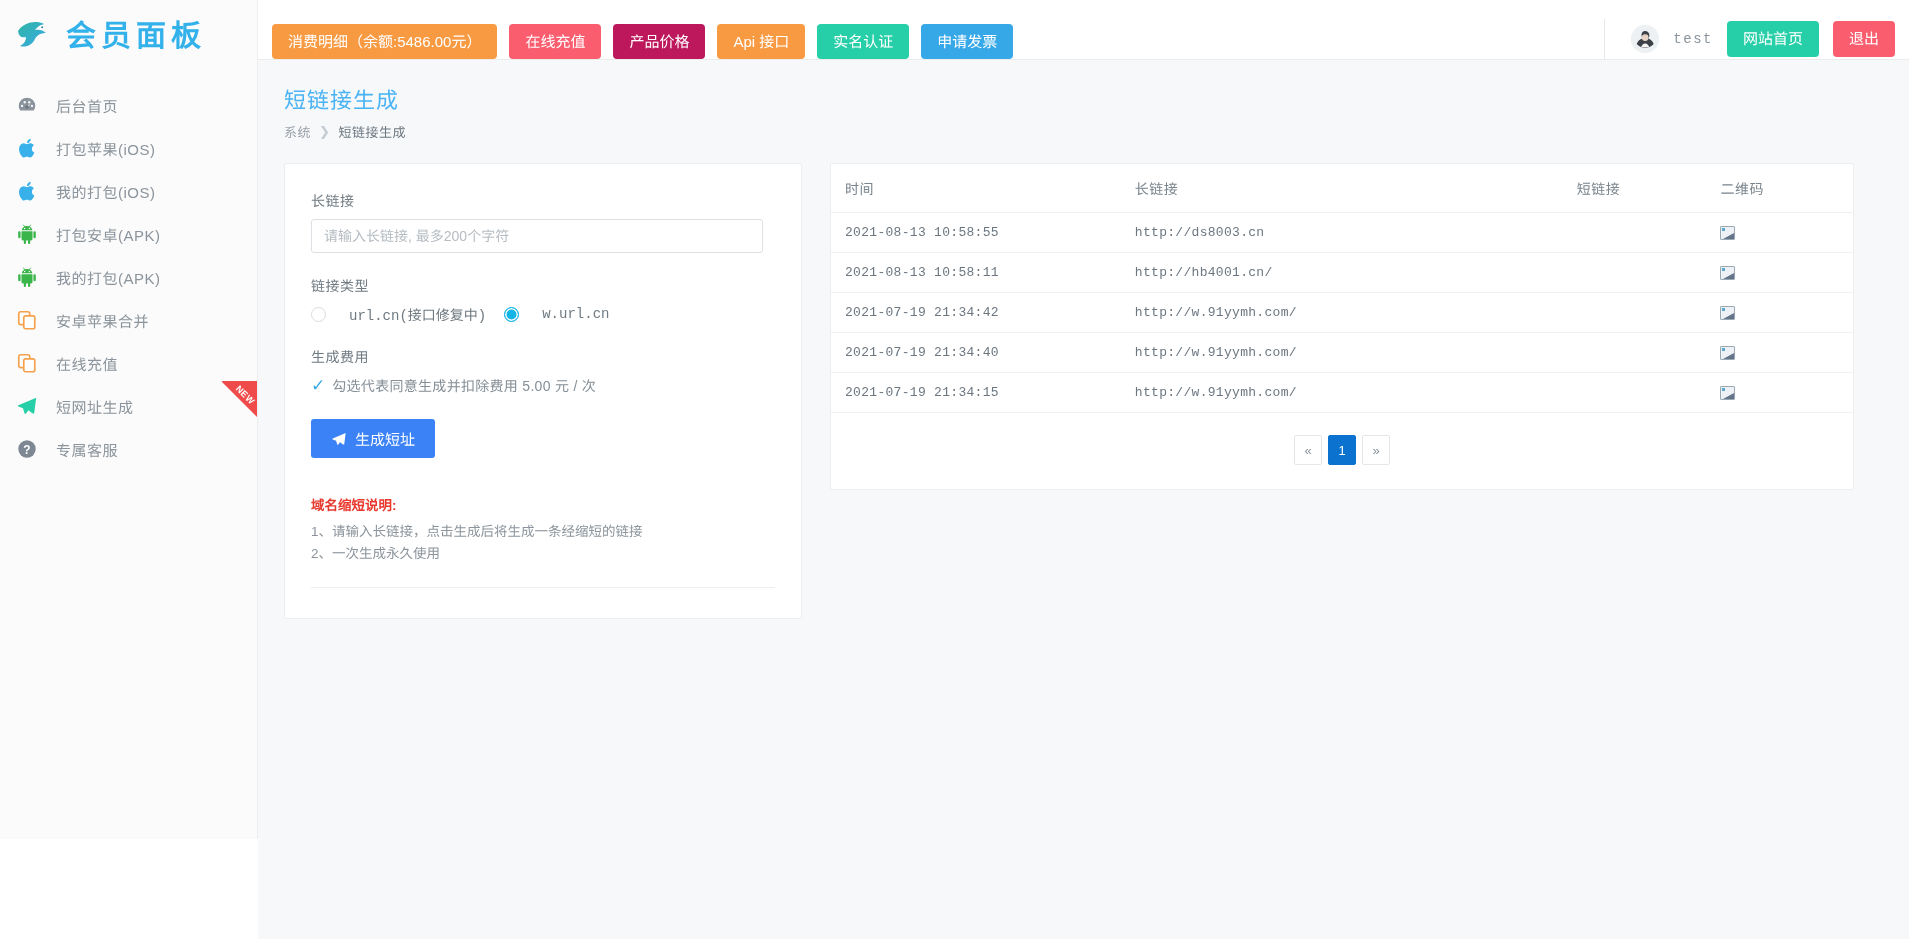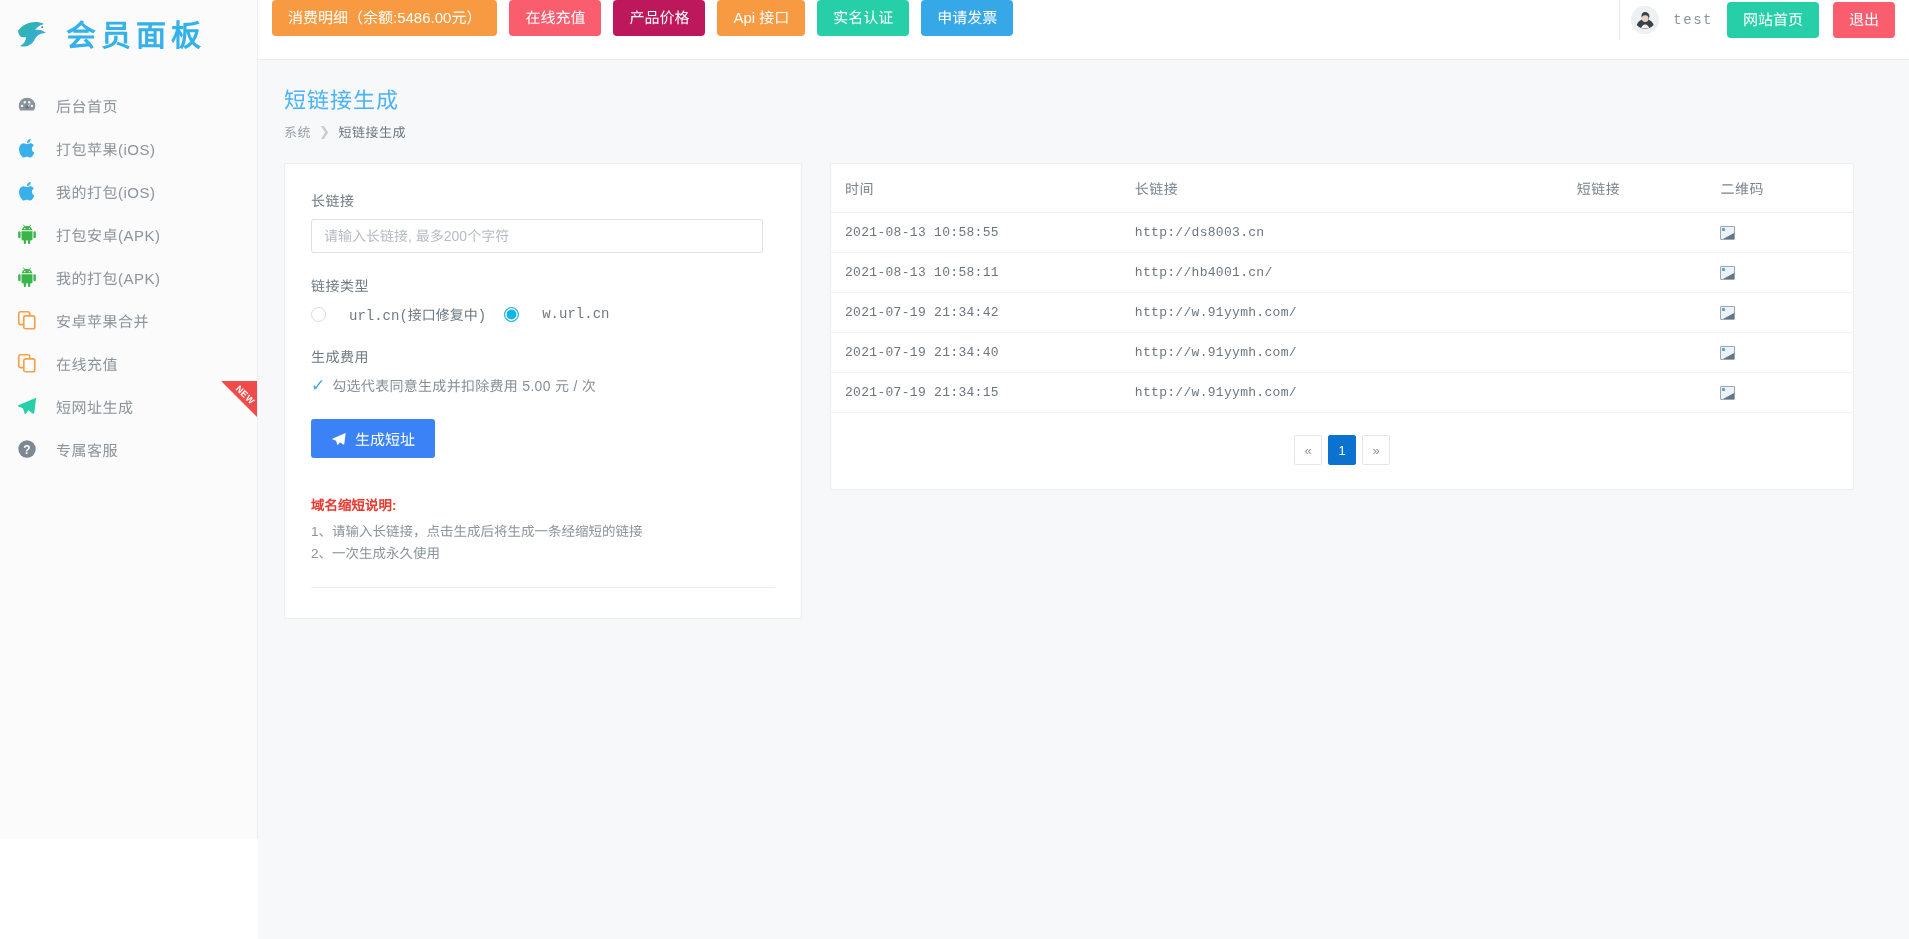--- a/index.html
+++ b/index.html
@@ -51,31 +51,31 @@
   .ribbon-new span {
     position: absolute; right: 1px; top: 11px;
     transform: rotate(45deg);
     font-size: 9px; font-weight: 700; color: #fff; letter-spacing: .5px;
   }
 
   
   .topbar {
     position: absolute; left: 258px; top: 0; right: 0; height: 60px;
     background: #fff; border-bottom: 1px solid #ececec;
-    display: flex; align-items: flex-start; padding: 0 14px;
+    display: flex; align-items: flex-end; padding: 0 14px;
   }
   .topbtns { display: flex; align-items: center; gap: 12px; }
   .tbtn {
     border: none; border-radius: 4px; color: #fff;
     font-size: 15px; padding: 8px 16px; cursor: pointer;
     font-family: inherit; line-height: 1.3; white-space: nowrap;
   }
   .topbar-right {
     margin-left: auto; display: flex; align-items: center; gap: 14px;
-    border-left: 1px solid #e8e8e8; padding-left: 11px; height: 40px;
+    border-left: 1px solid #e8e8e8; padding-left: 26px; height: 40px;
   }
   .avatar {
     width: 28px; height: 28px; border-radius: 50%; overflow: hidden;
     background: #eceff1; flex: none; position: relative;
   }
   .uname { font-size: 14px; color: #8b949c; letter-spacing: 1.5px; font-family: "Liberation Mono", monospace; }
 
   
   .content {
     position: absolute; left: 258px; top: 60px; right: 0; bottom: 0;

